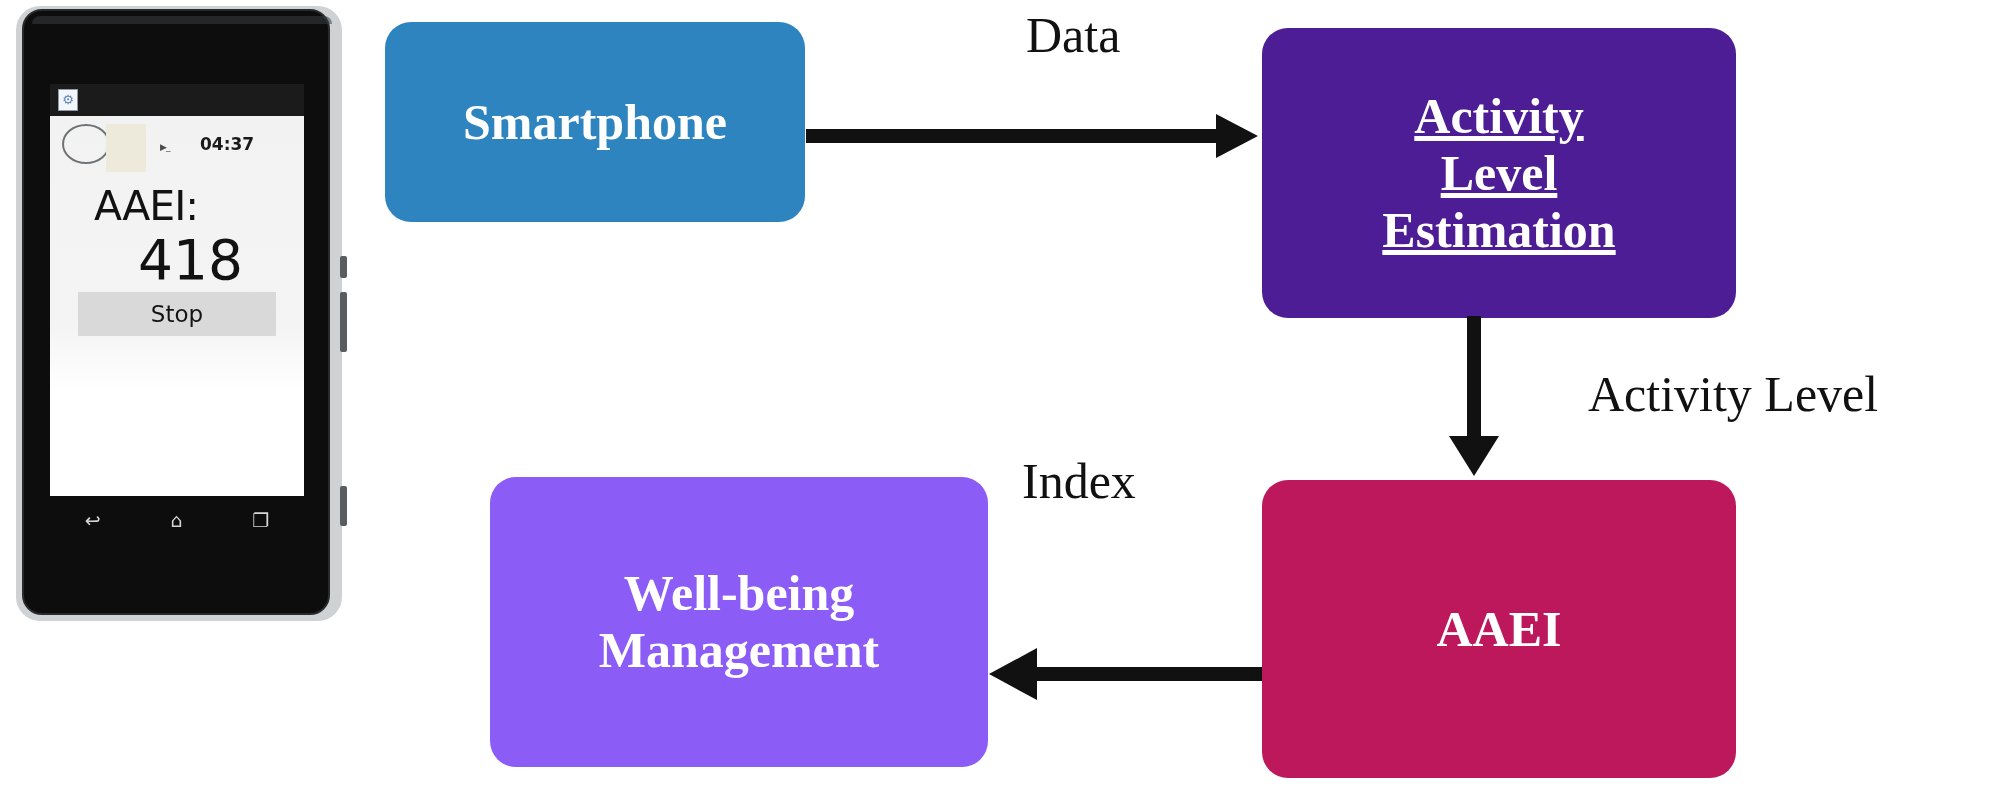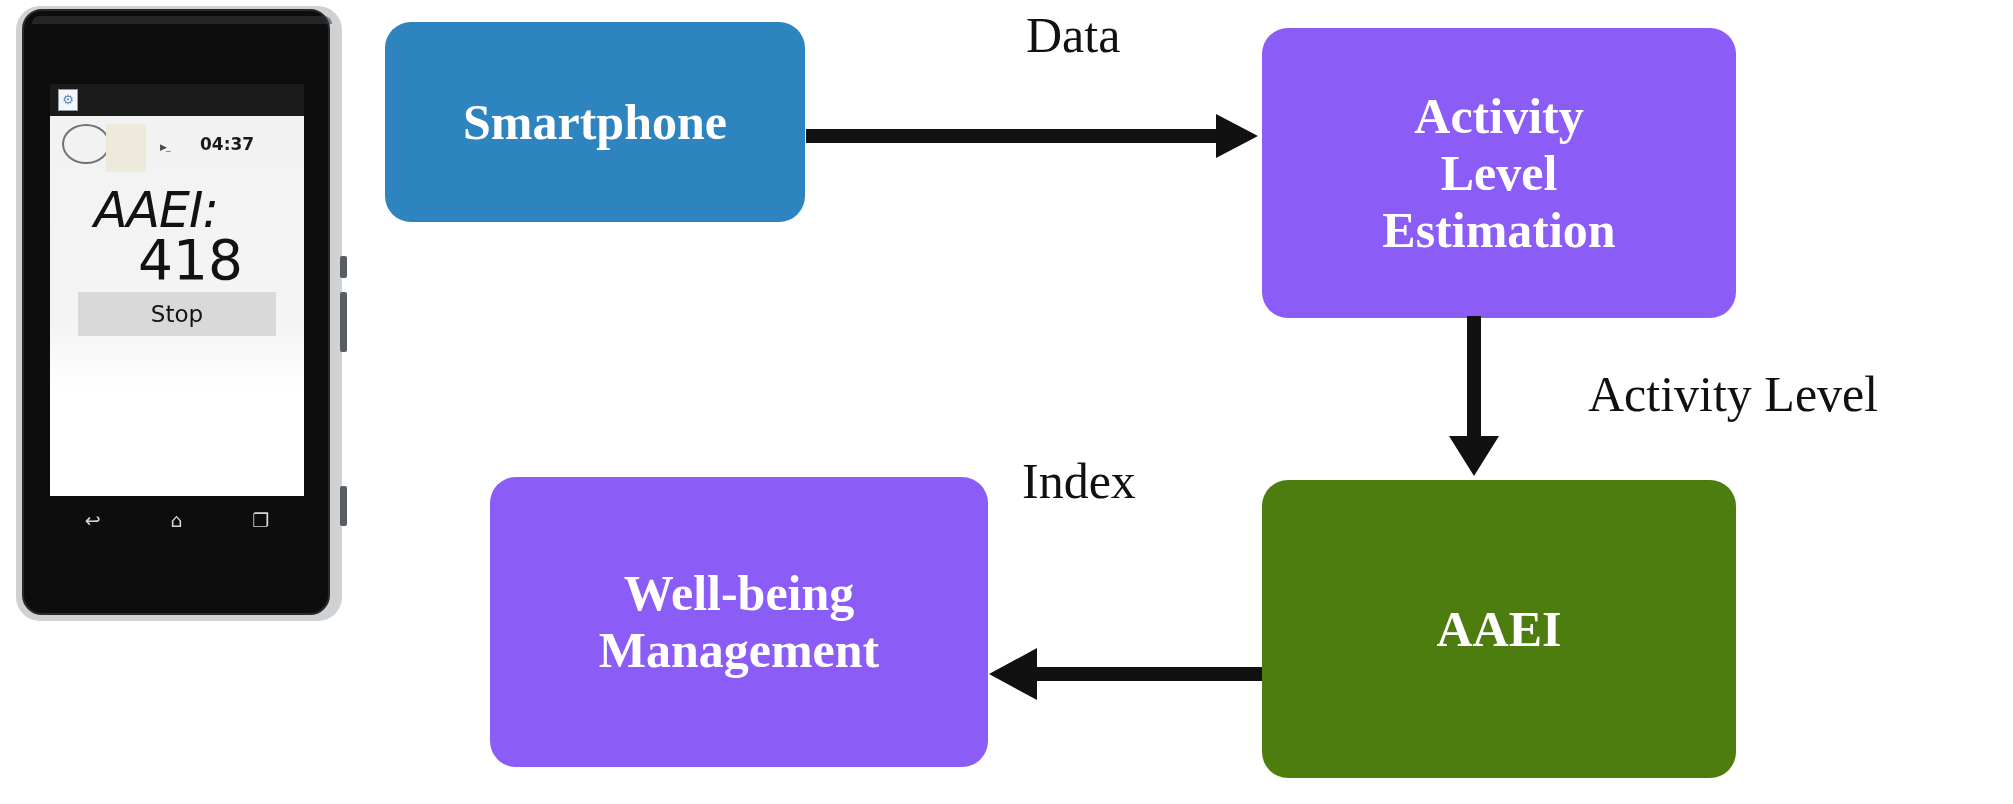--- a/index.html
+++ b/index.html
@@ -133,25 +133,24 @@
     position: absolute;
     left: 150px; top: 18px;
     font-size: 17px;
     font-weight: bold;
     color: #1a1a1a;
     font-family: "DejaVu Sans", sans-serif;
   }
   .aaei-label {
     position: absolute;
     left: 44px; top: 66px;
-    font-size: 49px;
+    font-size: 41px;
     color: #121212;
     font-family: "DejaVu Sans", sans-serif;
     letter-spacing: -1px;
-    font-style: italic;
   }
   .aaei-value {
     position: absolute;
     left: 88px; top: 112px;
     font-size: 55px;
     color: #121212;
     font-family: "DejaVu Sans", sans-serif;
   }
   .stop-button {
     position: absolute;
@@ -270,36 +269,36 @@
 
   <div class="node" id="node-smartphone" style="background:#2E84BF;">Smartphone</div>
 
   <div class="edge-label" id="label-data">Data</div>
 
   <div class="arrow">
     <div class="arrow-line-h" style="left:806px; top:129px; width:412px;"></div>
     <div class="arrow-head head-right" style="left:1216px; top:114px;"></div>
   </div>
 
-  <div class="node" id="node-ale" style="background:#8b5cf6; white-space:pre-line;">Activity
+  <div class="node" id="node-ale" style="background:#4c1d95; white-space:pre-line;text-decoration:underline;">Activity
 Level
 Estimation</div>
 
   <div class="arrow">
     <div class="arrow-line-v" style="left:1467px; top:316px; height:124px;"></div>
     <div class="arrow-head head-down" style="left:1449px; top:436px;"></div>
   </div>
 
   <div class="edge-label" id="label-activity-level">Activity Level</div>
 
   <div class="edge-label" id="label-index">Index</div>
 
   <div class="node" id="node-wellbeing" style="background:#8b5cf6; white-space:pre-line;">Well-being
 Management</div>
 
   <div class="arrow">
     <div class="arrow-line-h" style="left:1035px; top:667px; width:232px;"></div>
     <div class="arrow-head head-left" style="left:989px; top:648px;"></div>
   </div>
 
-  <div class="node" id="node-aaei" style="background:#4d7c0f;text-align:center;">AAEI</div>
+  <div class="node" id="node-aaei" style="background:#be185d;text-align:center;">AAEI</div>
 
 </div>
 
 </body></html>

